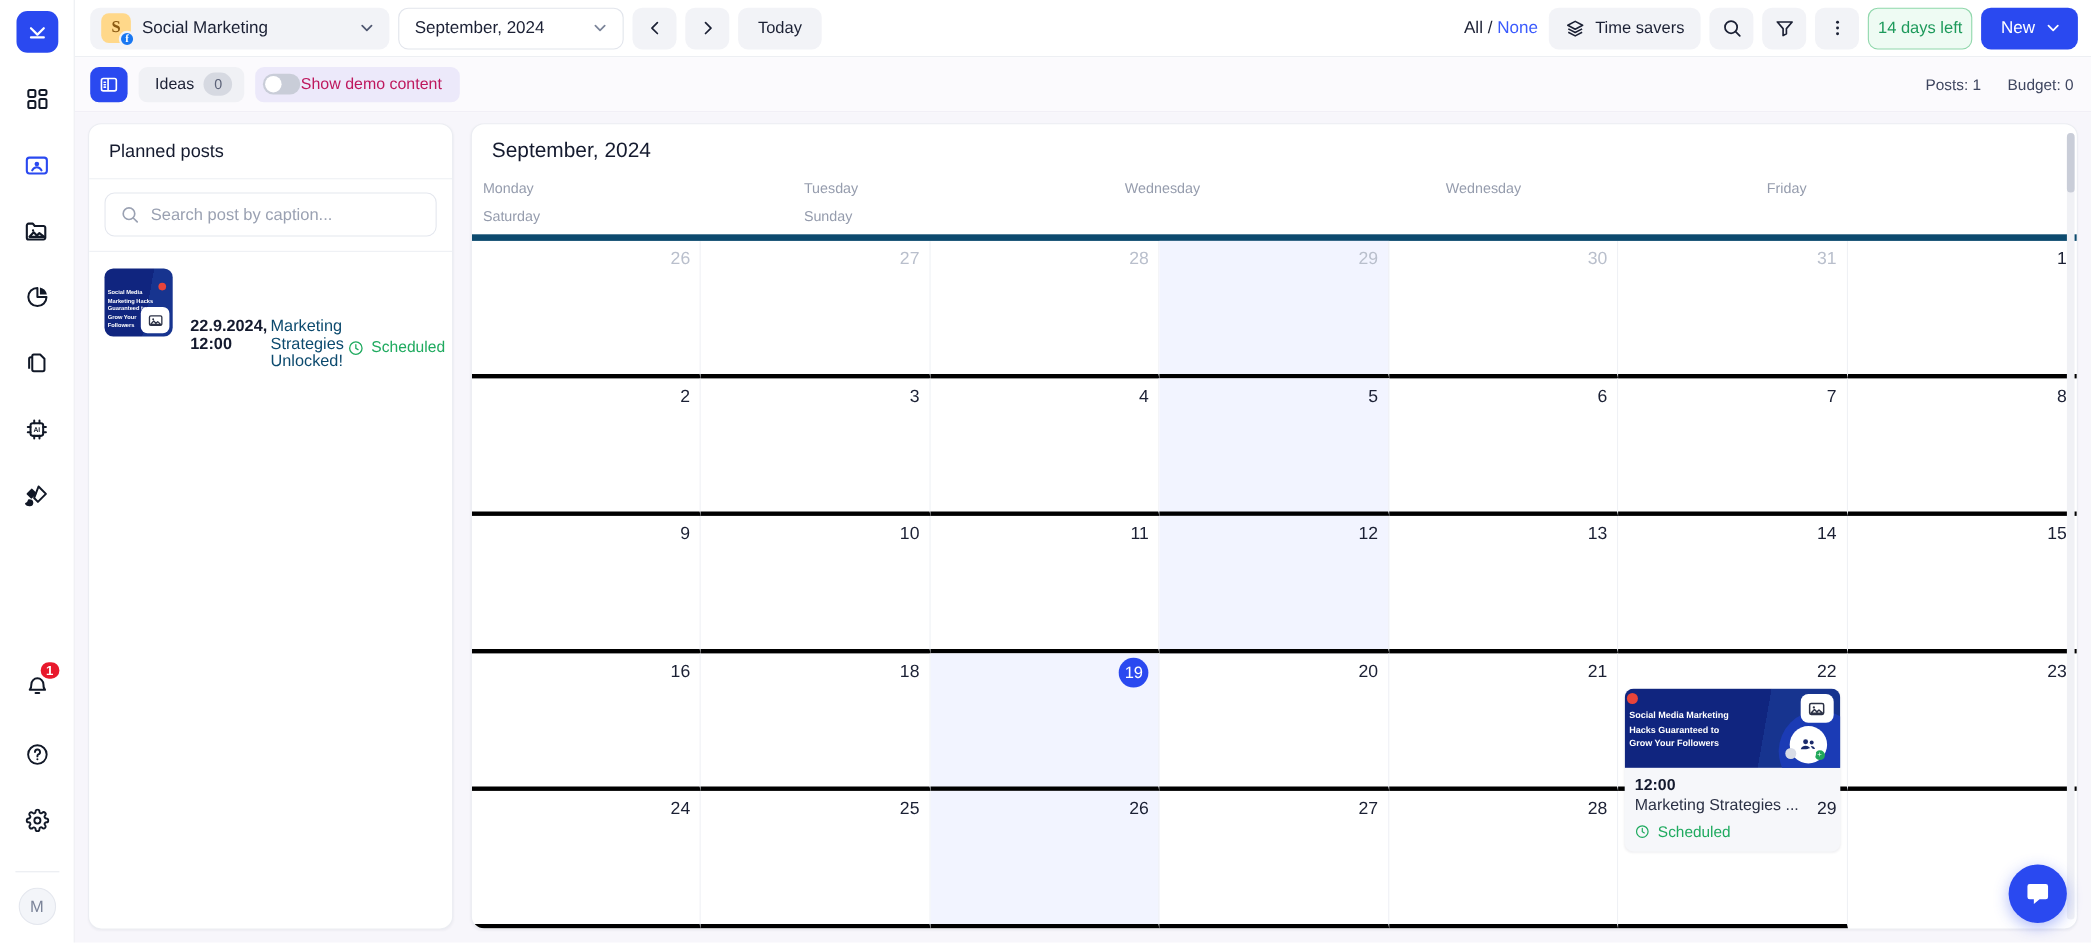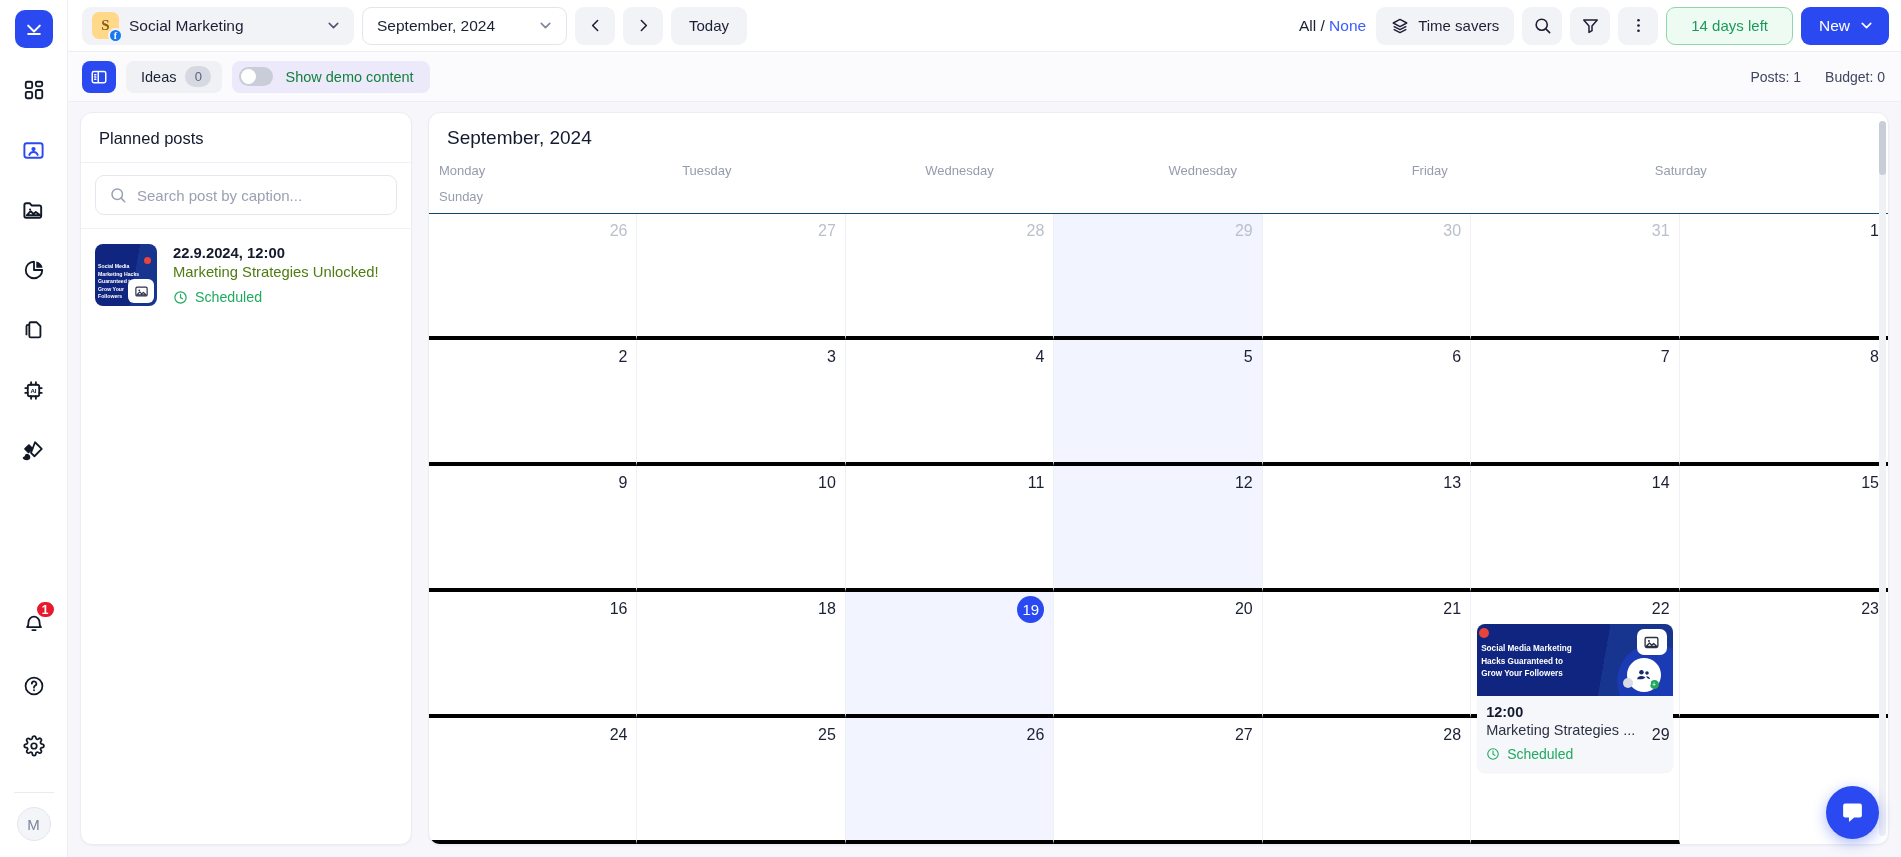--- a/index.html
+++ b/index.html
@@ -108,21 +108,21 @@
   .allnone { font-size: 15.5px; color: #1b2034; white-space: nowrap; margin-right: 2px; }
   .allnone .none { color: #3b5bfd; cursor: pointer; }
   .allnone .all { cursor: pointer; }
   .timesavers {
     display:flex; align-items:center; gap: 9px;
     height: 38px; padding: 0 15px; border-radius: 9px;
     background: #f2f3f7; border:none; cursor:pointer;
     font-size: 15px; color:#1b2034;
   }
   .trial {
-    height: 38px; padding: 0 24px; border-radius: 9px;
+    height: 38px; padding: 0 8px; border-radius: 9px;
     border: 1px solid #8fd7ab; background: #eefbf3;
     color: #1d9a5b; font-size: 15px; display:flex; align-items:center;
     cursor: pointer;
   }
   .newbtn {
     height: 38px; padding: 0 14px 0 18px; border-radius: 9px;
     background: #2a49f0; color: #fff; border: none; cursor: pointer;
     font-size: 15.5px; display:flex; align-items:center; gap: 8px;
   }
 
@@ -144,24 +144,24 @@
     height: 32px; padding: 0 11px 0 15px; border-radius: 8px;
     background: #f0f1f5; cursor: pointer;
     font-size: 14.5px; color: #1b2034;
   }
   .ideas-count {
     min-width: 26px; height: 21px; padding: 0 7px; border-radius: 11px;
     background: #d6d9e1; color: #5b6278; font-size: 13px;
     display:flex; align-items:center; justify-content:center;
   }
   .demo-chip {
-    display:flex; align-items:center; gap: 12px;
+    display:flex; align-items:center; 
     height: 32px; padding: 0 16px 0 7px; border-radius: 8px;
     background: #ece9fa; cursor: pointer;
-    font-size: 14.5px; color: #15803d;
+    font-size: 14.5px; color: #be185d;
   }
   .toggle {
     width: 34px; height: 19px; border-radius: 10px;
     background: #c9cdd8; position: relative; flex: none;
   }
   .toggle .knob {
     position: absolute; top: 2px; left: 2px;
     width: 15px; height: 15px; border-radius: 50%; background: #fff;
   }
   .subbar-spacer { flex: 1 1 auto; }
@@ -200,35 +200,35 @@
     color: #fff; font-size: 5.2px; font-weight: 700; line-height: 1.45;
   }
   .pp-thumb .dot {
     position:absolute; right: 6px; top: 13px; width: 7px; height: 7px; border-radius:50%;
     background: #e8443a;
   }
   .pp-thumb .imgbadge {
     position:absolute; right: 3px; bottom: 3px; width: 26px; height: 24px; border-radius: 6px;
     background: #fff; display:flex; align-items:center; justify-content:center; color:#2b3145;
   }
-  .pp-meta { display:flex; flex-direction:column; gap: 3px; padding-top: 1px;}
+  .pp-meta { display:flex; flex-direction:row; gap: 3px; padding-top: 1px; margin-top: 44px;}
   .pp-date { font-size: 14.8px; font-weight: 700; color: #141a2e; }
-  .pp-cap { font-size: 14.8px; color: #4d7c0f; }
+  .pp-cap { font-size: 14.8px; color: #0c4a6e; }
   .pp-status { display:flex; align-items:center; gap: 7px; color:#1faa5f; font-size: 14.2px; margin-top: 6px;}
 
   
   .cal {
     flex: 1 1 auto; min-width: 0;
     background: #fff; border: 1px solid #ebedf2; border-radius: 12px;
     display: flex; flex-direction: column; overflow: hidden;
     box-shadow: 0 1px 2px rgba(20,25,50,.04);
     position: relative;
   }
   .cal-title { padding: 14px 18px 12px; font-size: 19px; color: #141a2e; }
-  .cal-head { display: grid; grid-template-columns: repeat(6, 1fr); border-bottom: 1px solid #0c4a6e; }
+  .cal-head { display: grid; grid-template-columns: repeat(5, 1fr); border-bottom: 6px solid #0c4a6e; }
   .cal-head .dow { padding: 2px 10px 9px 10px; font-size: 13px; color: #959cad; }
   .cal-grid { flex: 1 1 auto; display: grid; grid-template-columns: repeat(7, 1fr); grid-auto-rows: 1fr; }
   .cell { border-right: 1px solid #eff1f5; border-bottom: 4px solid #000000; padding: 8px 9px; position: relative; min-width:0; }
   .cell:nth-child(7n) { border-right: none; }
   .cell .num { text-align: right; font-size: 16px; color: #1b2034; line-height: 1.1; }
   .cell.out .num { color: #b9bfcc; }
   .cell.todaycol { background: #f2f4ff; }
   .cell .today-badge {
     display:inline-flex; align-items:center; justify-content:center;
     min-width: 27px; height: 27px; padding: 0 5px; border-radius: 50%;

